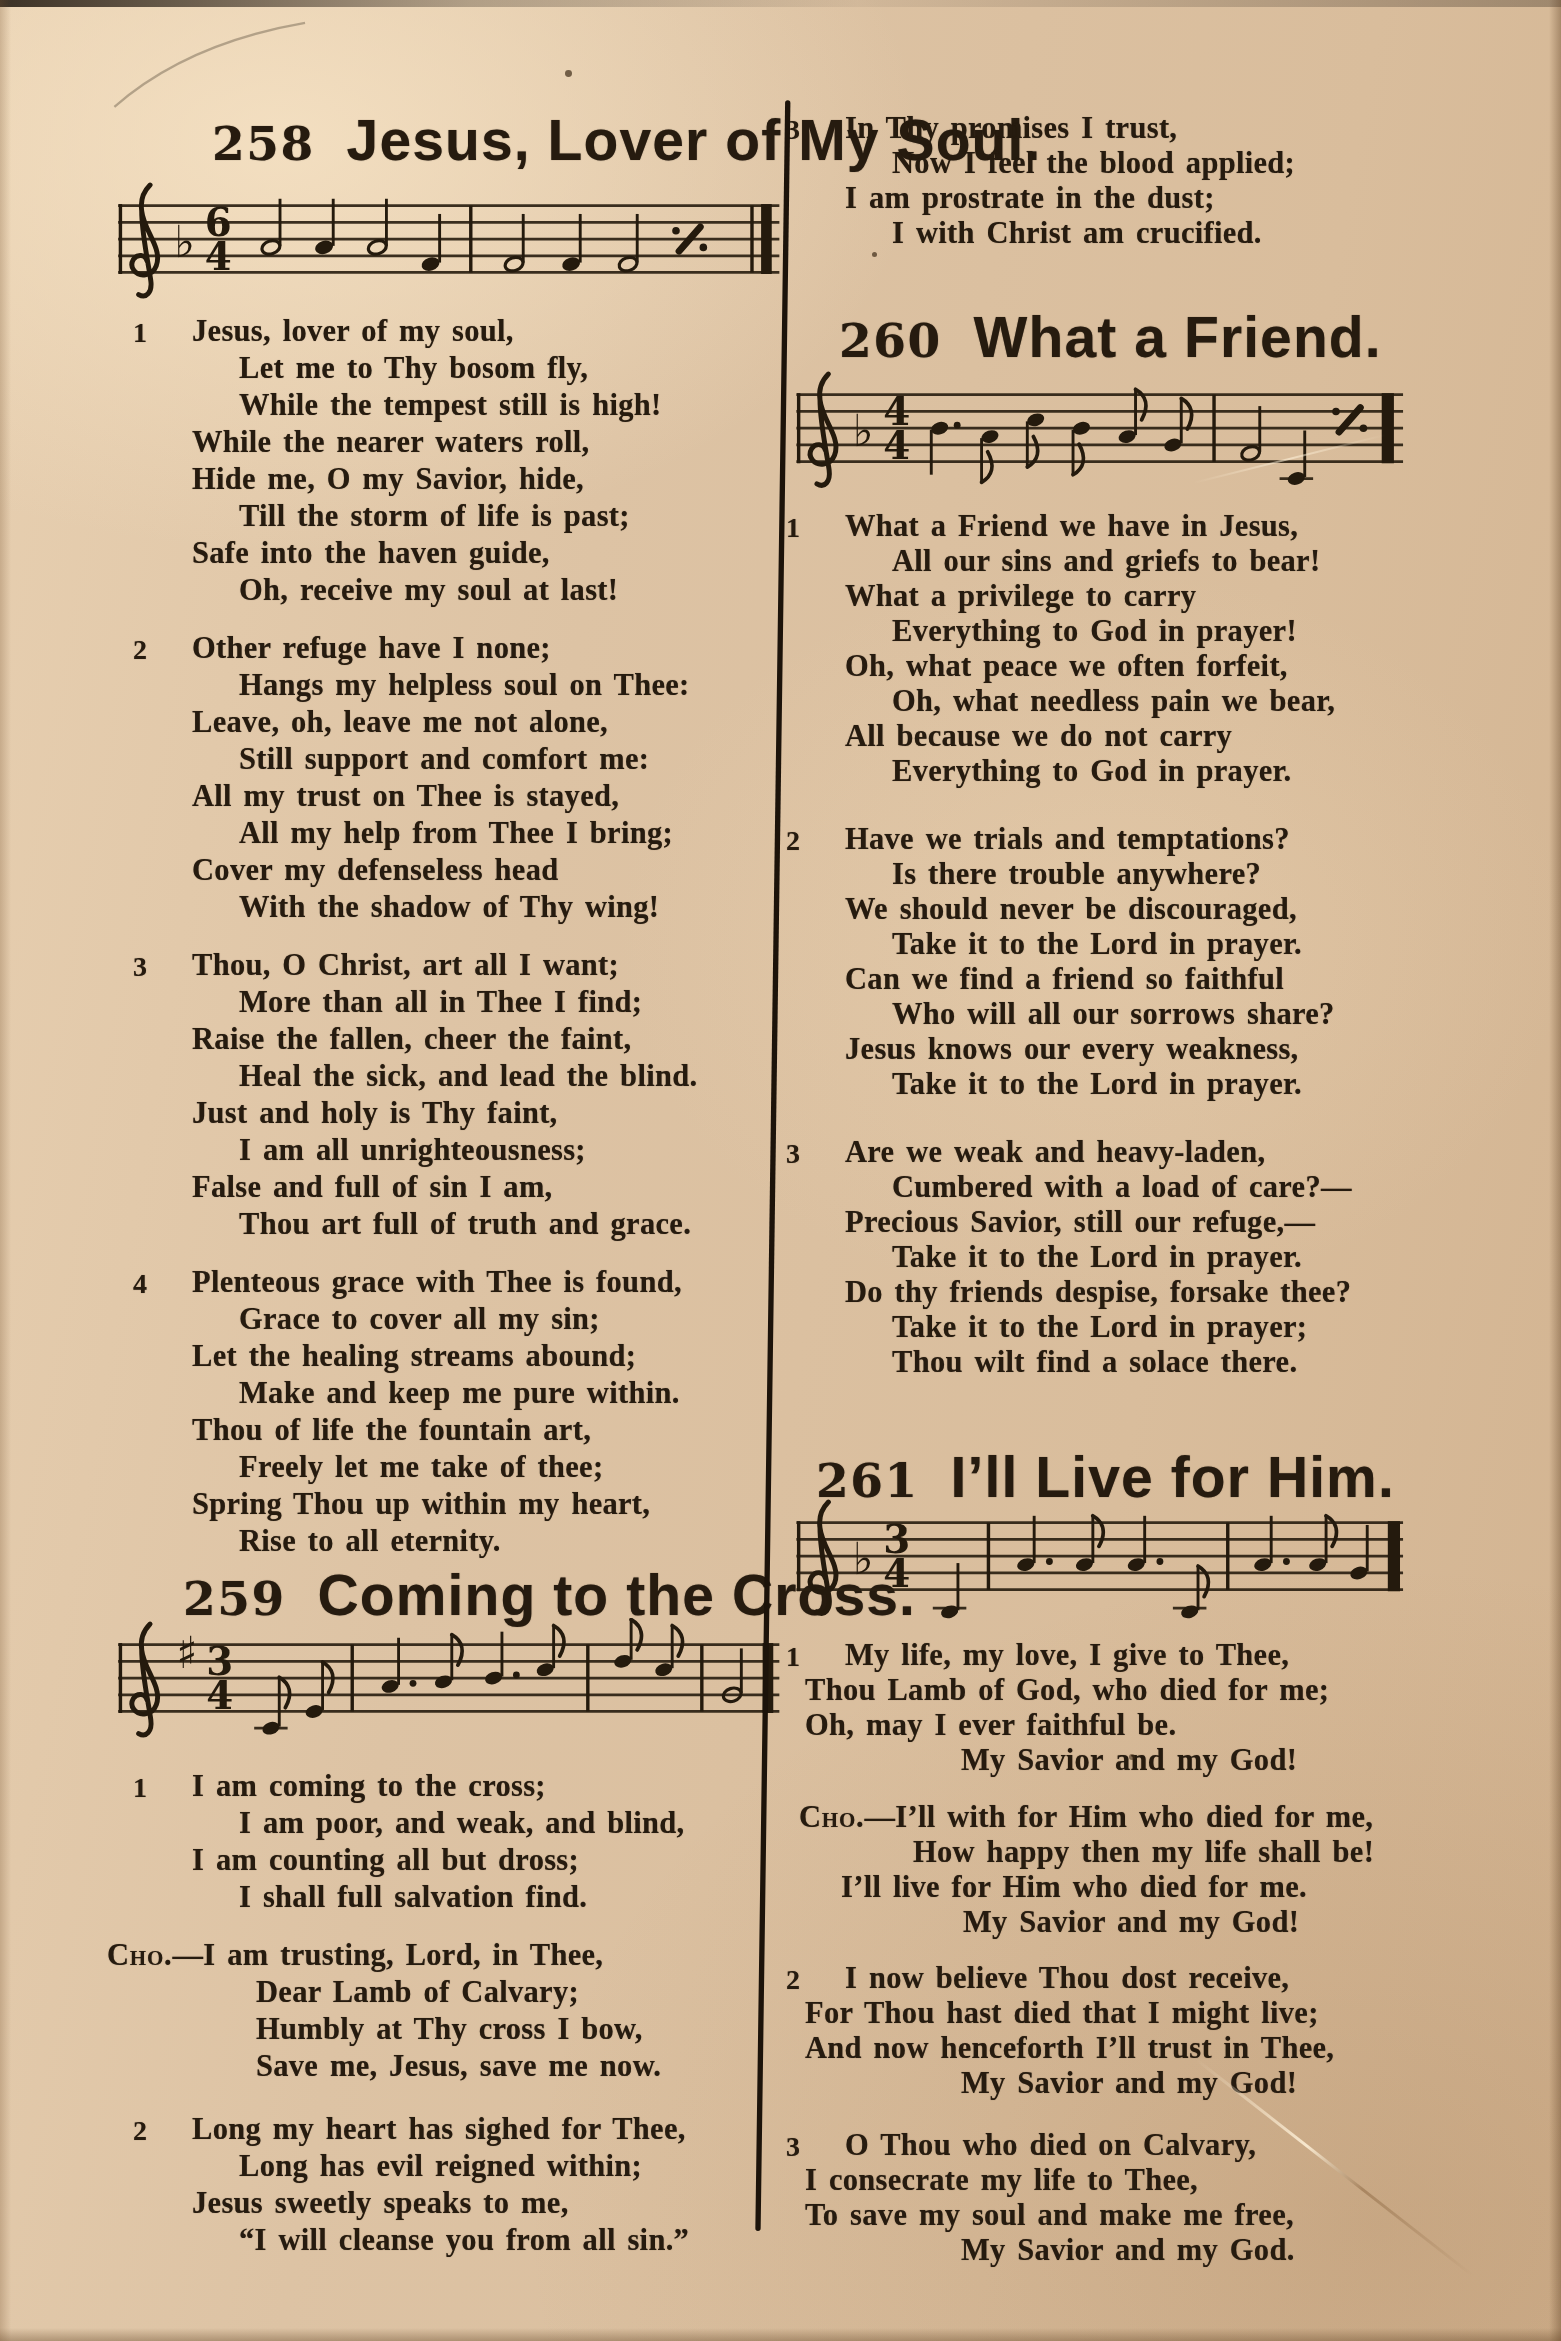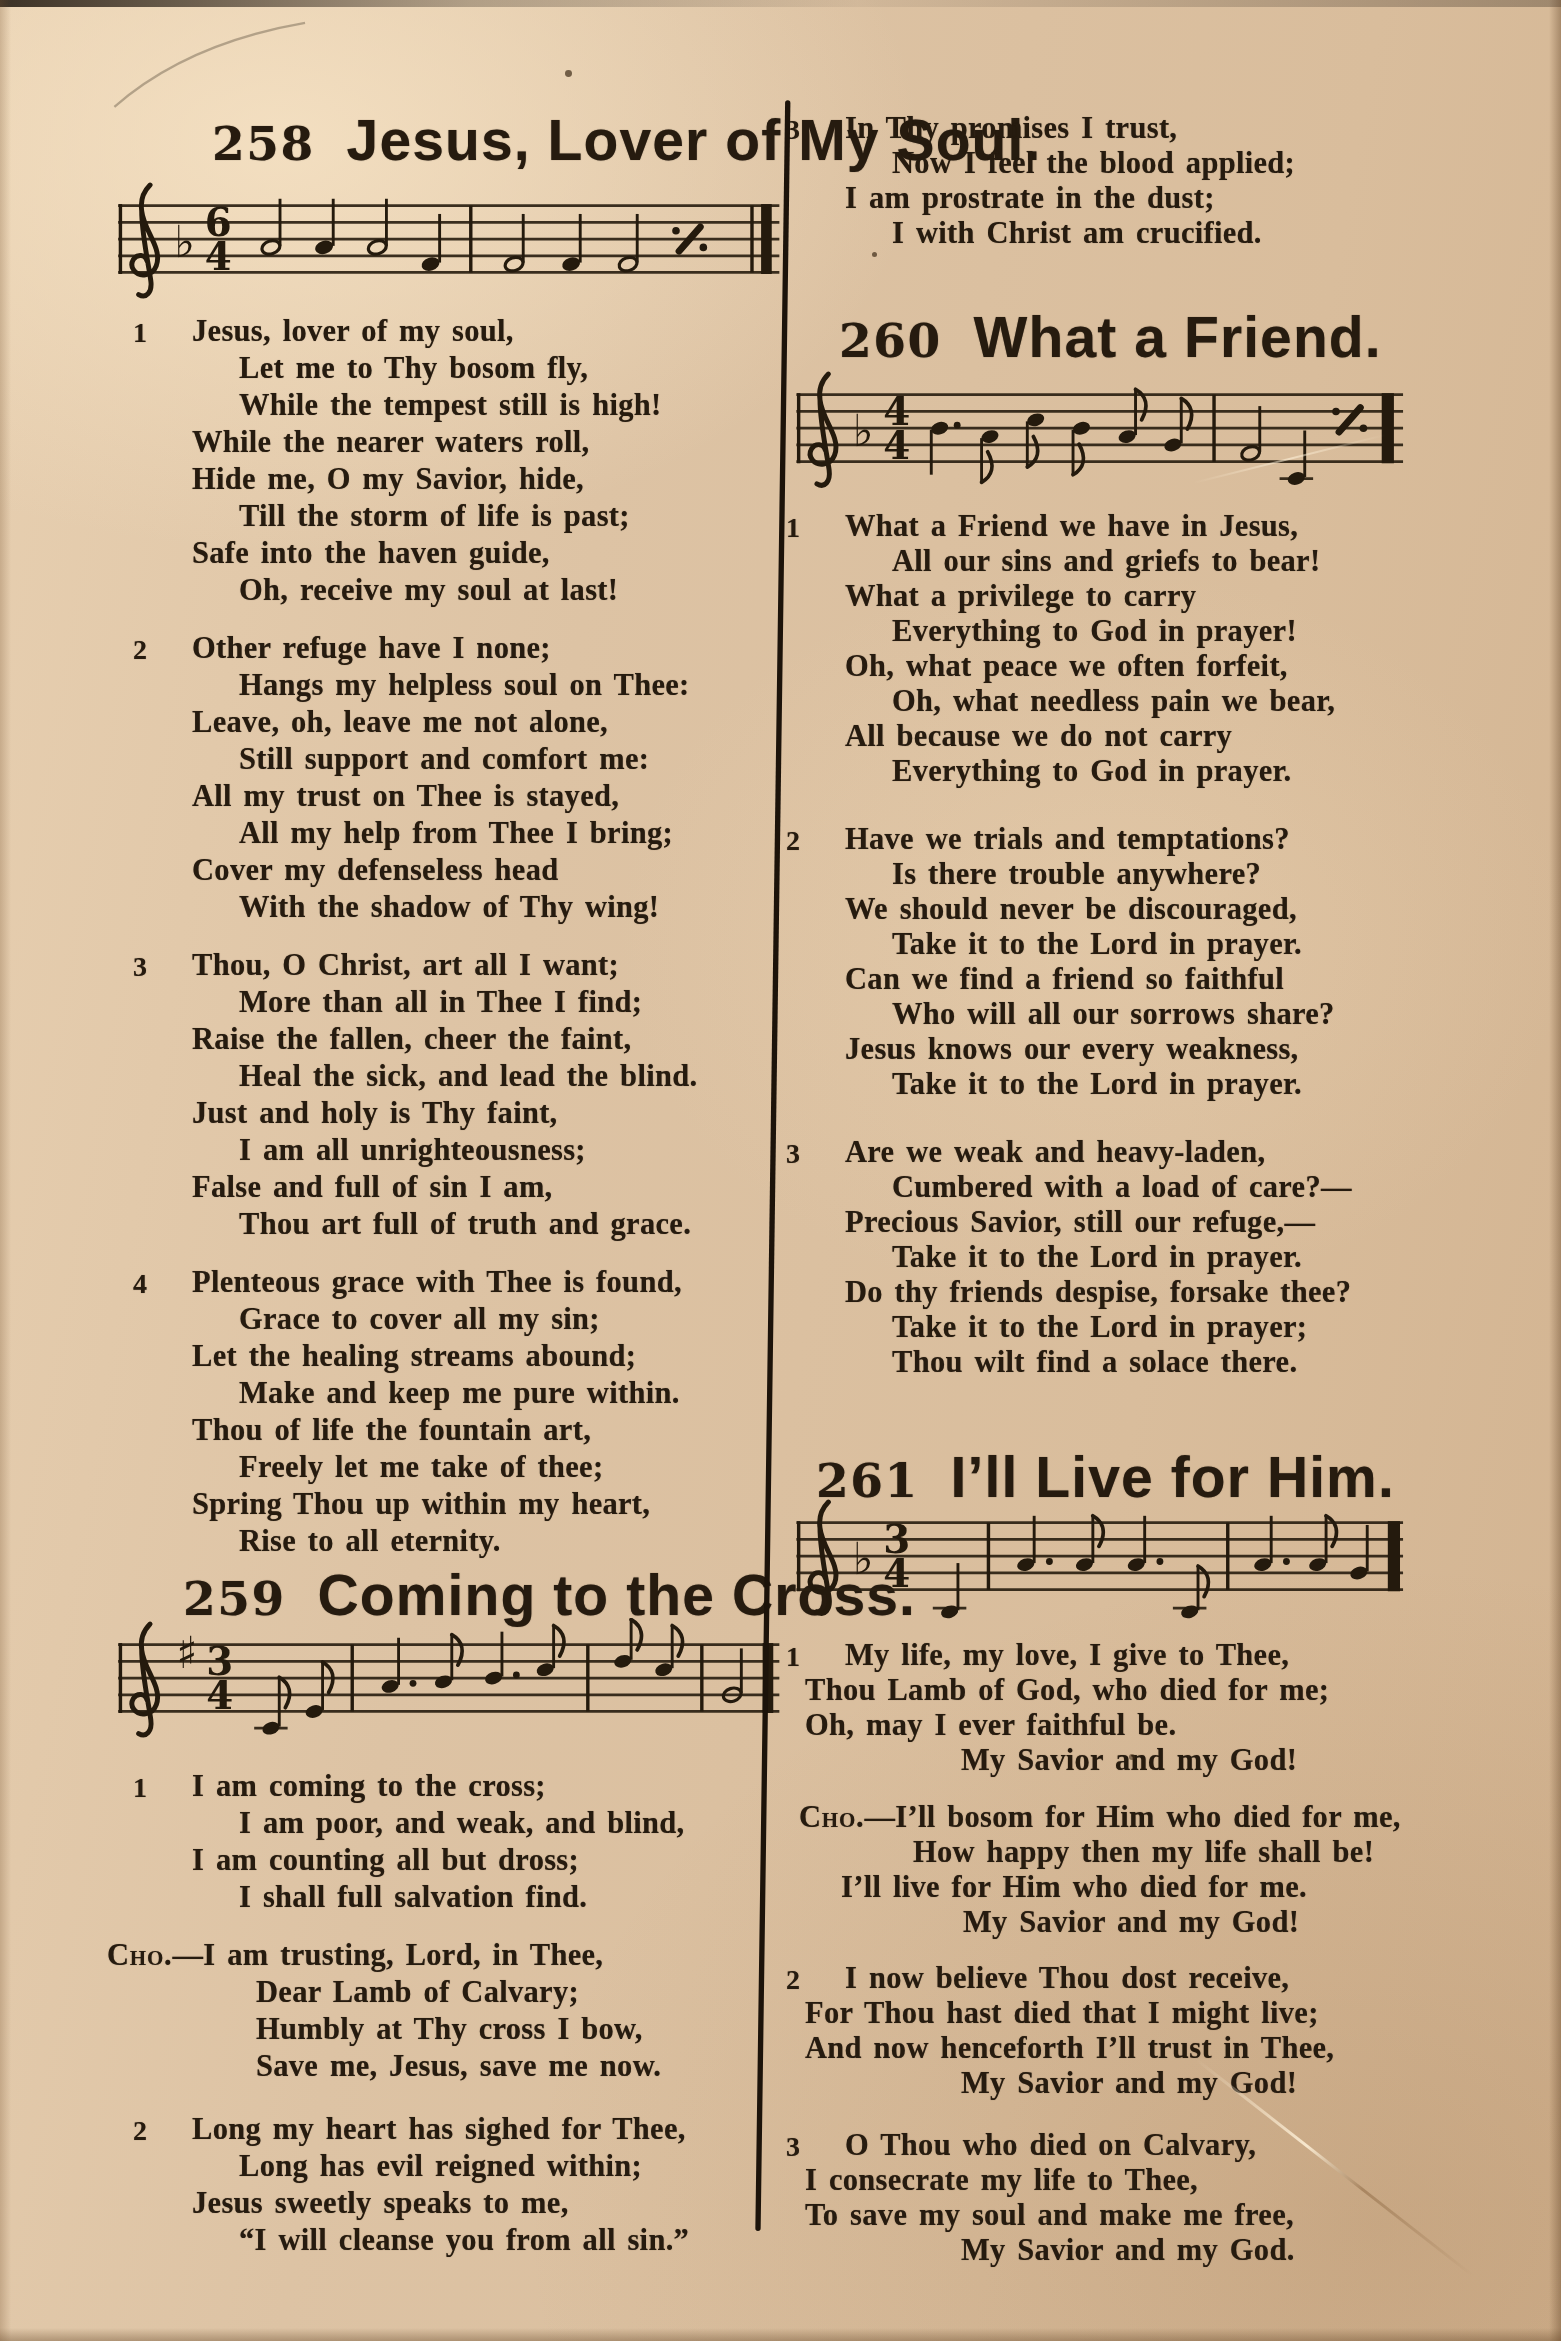--- a/index.html
+++ b/index.html
@@ -379,21 +379,21 @@
 
   <div class="verse rcol" style="left:845px;top:1638px">
     <span class="vnum">1</span>
     <div class="vl">My life, my love, I give to Thee,</div>
     <div class="vl" style="margin-left:-40px">Thou Lamb of God, who died for me;</div>
     <div class="vl" style="margin-left:-40px">Oh, may I ever faithful be.</div>
     <div class="vl ind2">My Savior and my God!</div>
   </div>
 
   <div class="verse rcol" style="left:799px;top:1800px">
-    <div class="vl"><span class="cho-label">Cho.</span><span>—I’ll bosom for Him who died for me,</span></div>
+    <div class="vl"><span class="cho-label">Cho.</span><span>—I’ll with for Him who died for me,</span></div>
     <div class="vl ci-a">How happy then my life shall be!</div>
     <div class="vl ci-b">I’ll live for Him who died for me.</div>
     <div class="vl ci-c">My Savior and my God!</div>
   </div>
 
   <div class="verse rcol" style="left:845px;top:1961px">
     <span class="vnum">2</span>
     <div class="vl">I now believe Thou dost receive,</div>
     <div class="vl" style="margin-left:-40px">For Thou hast died that I might live;</div>
     <div class="vl" style="margin-left:-40px">And now henceforth I’ll trust in Thee,</div>

